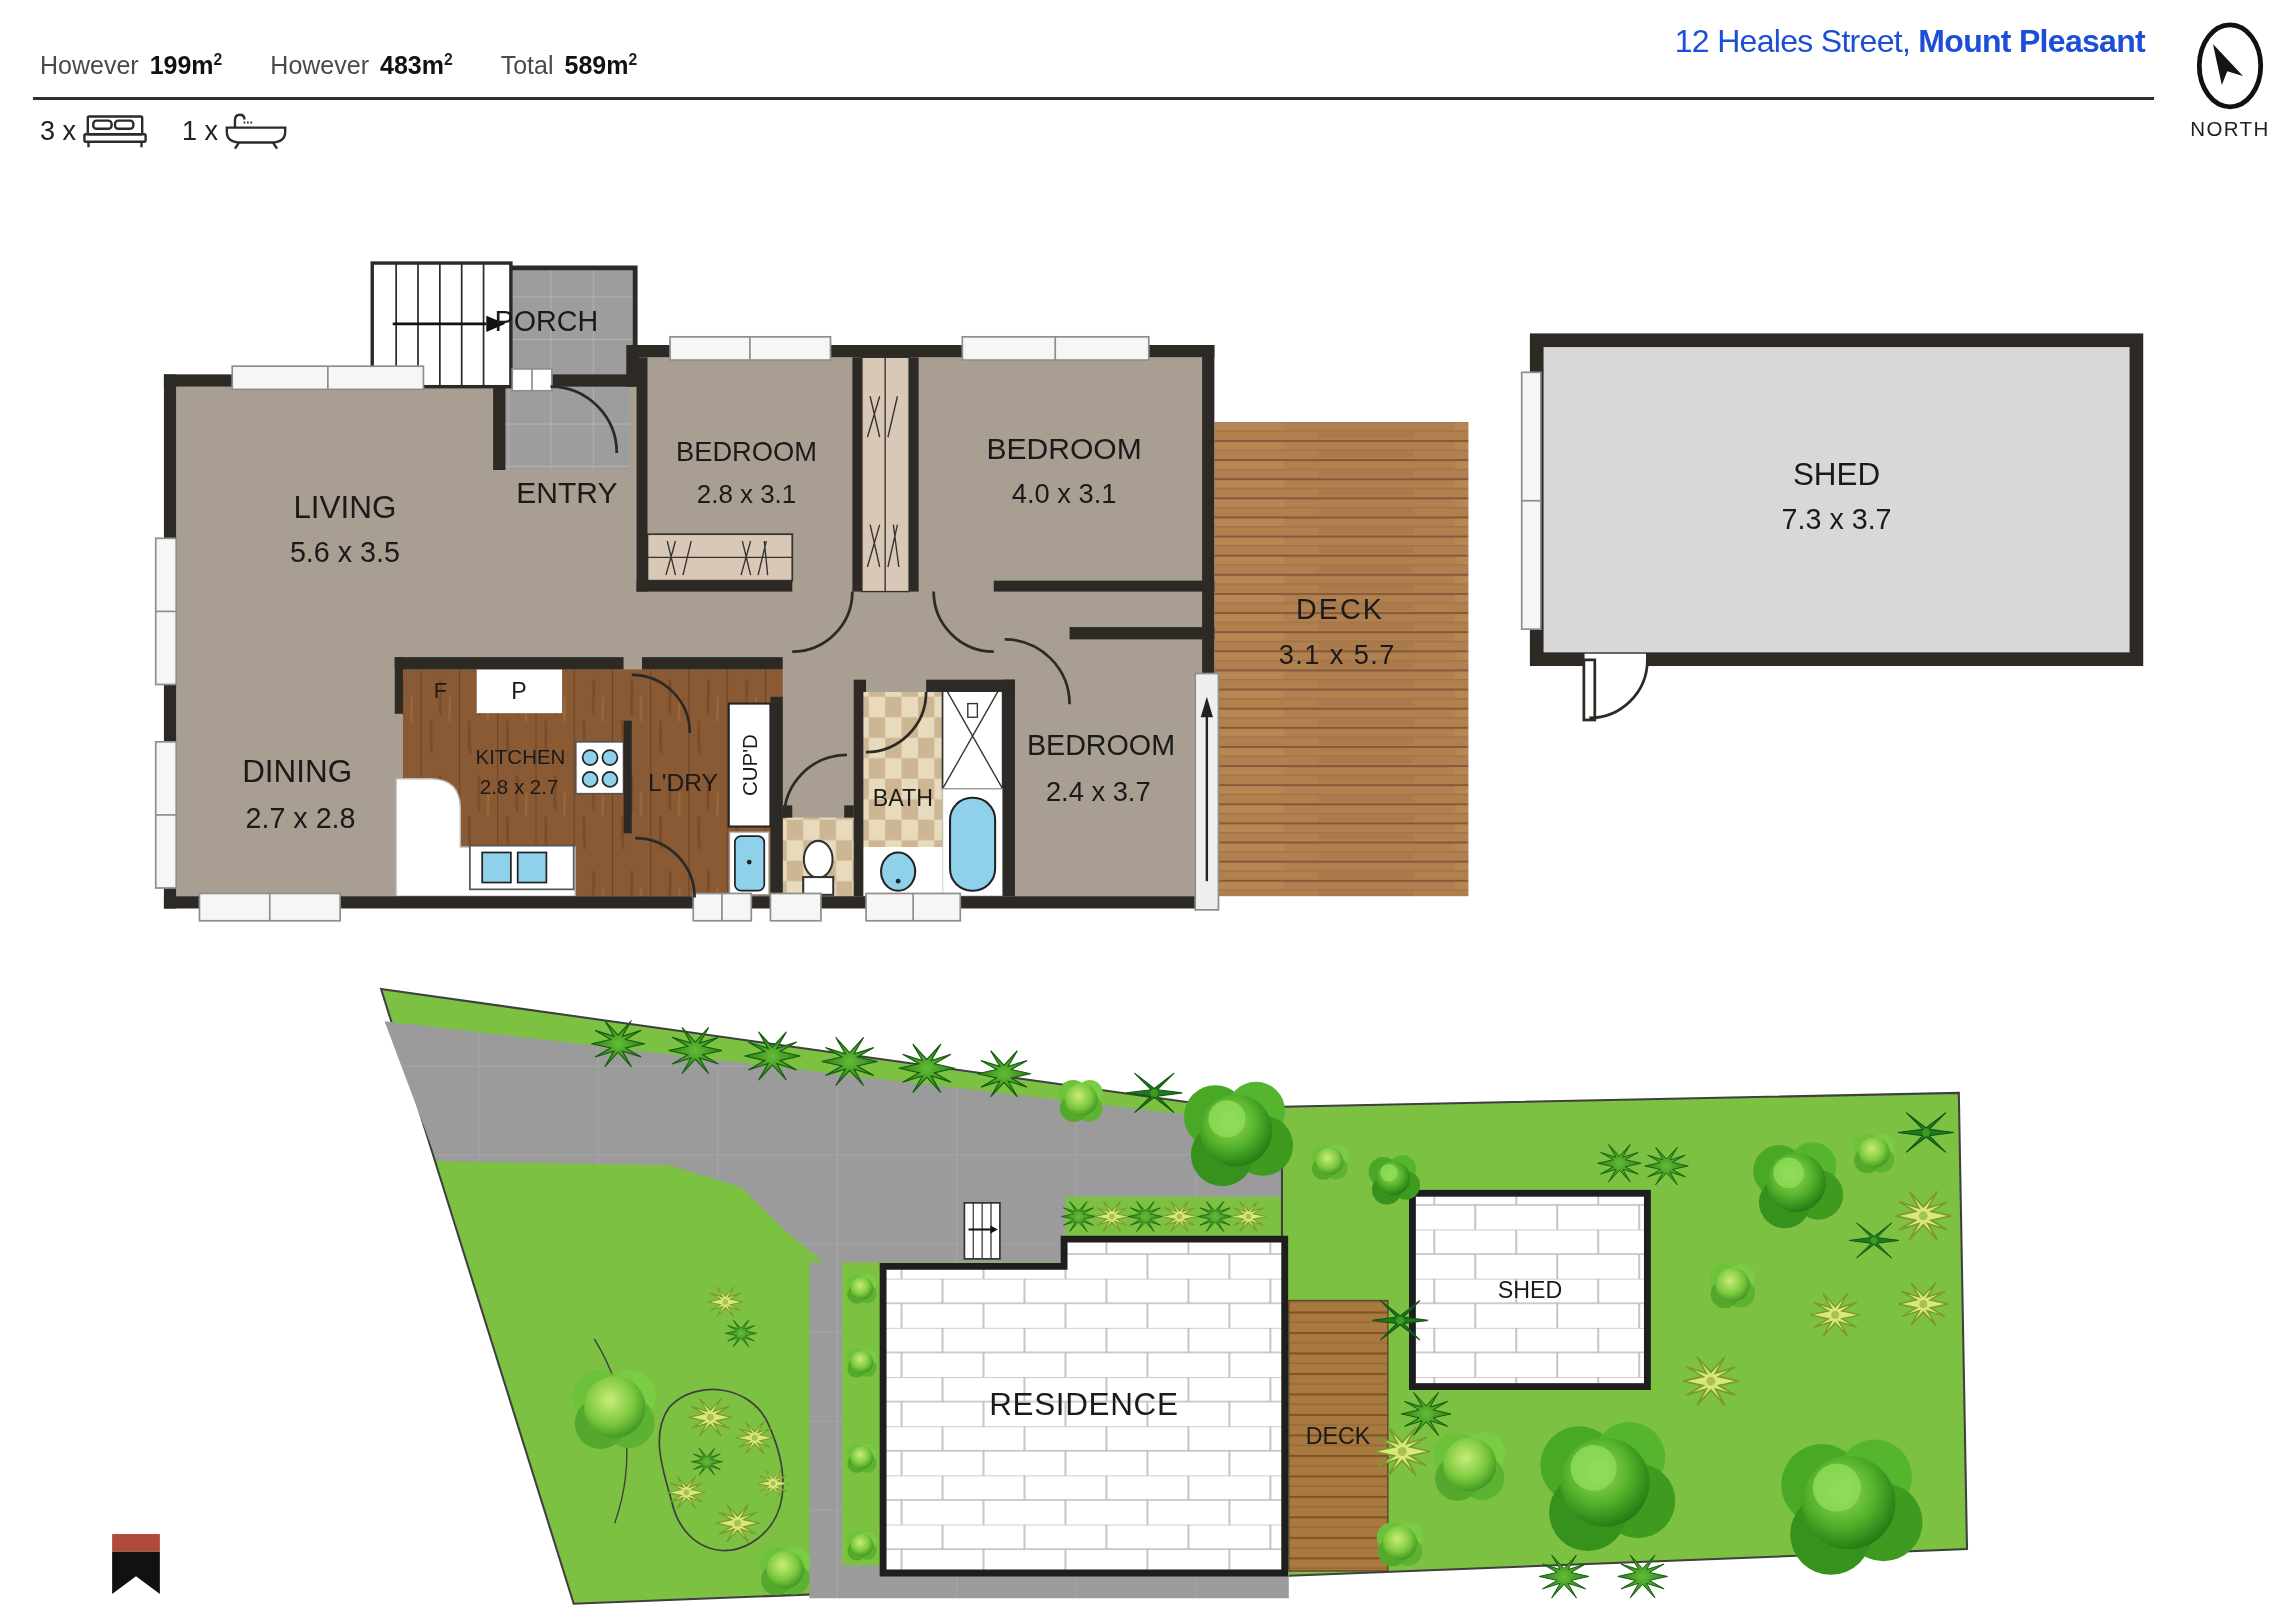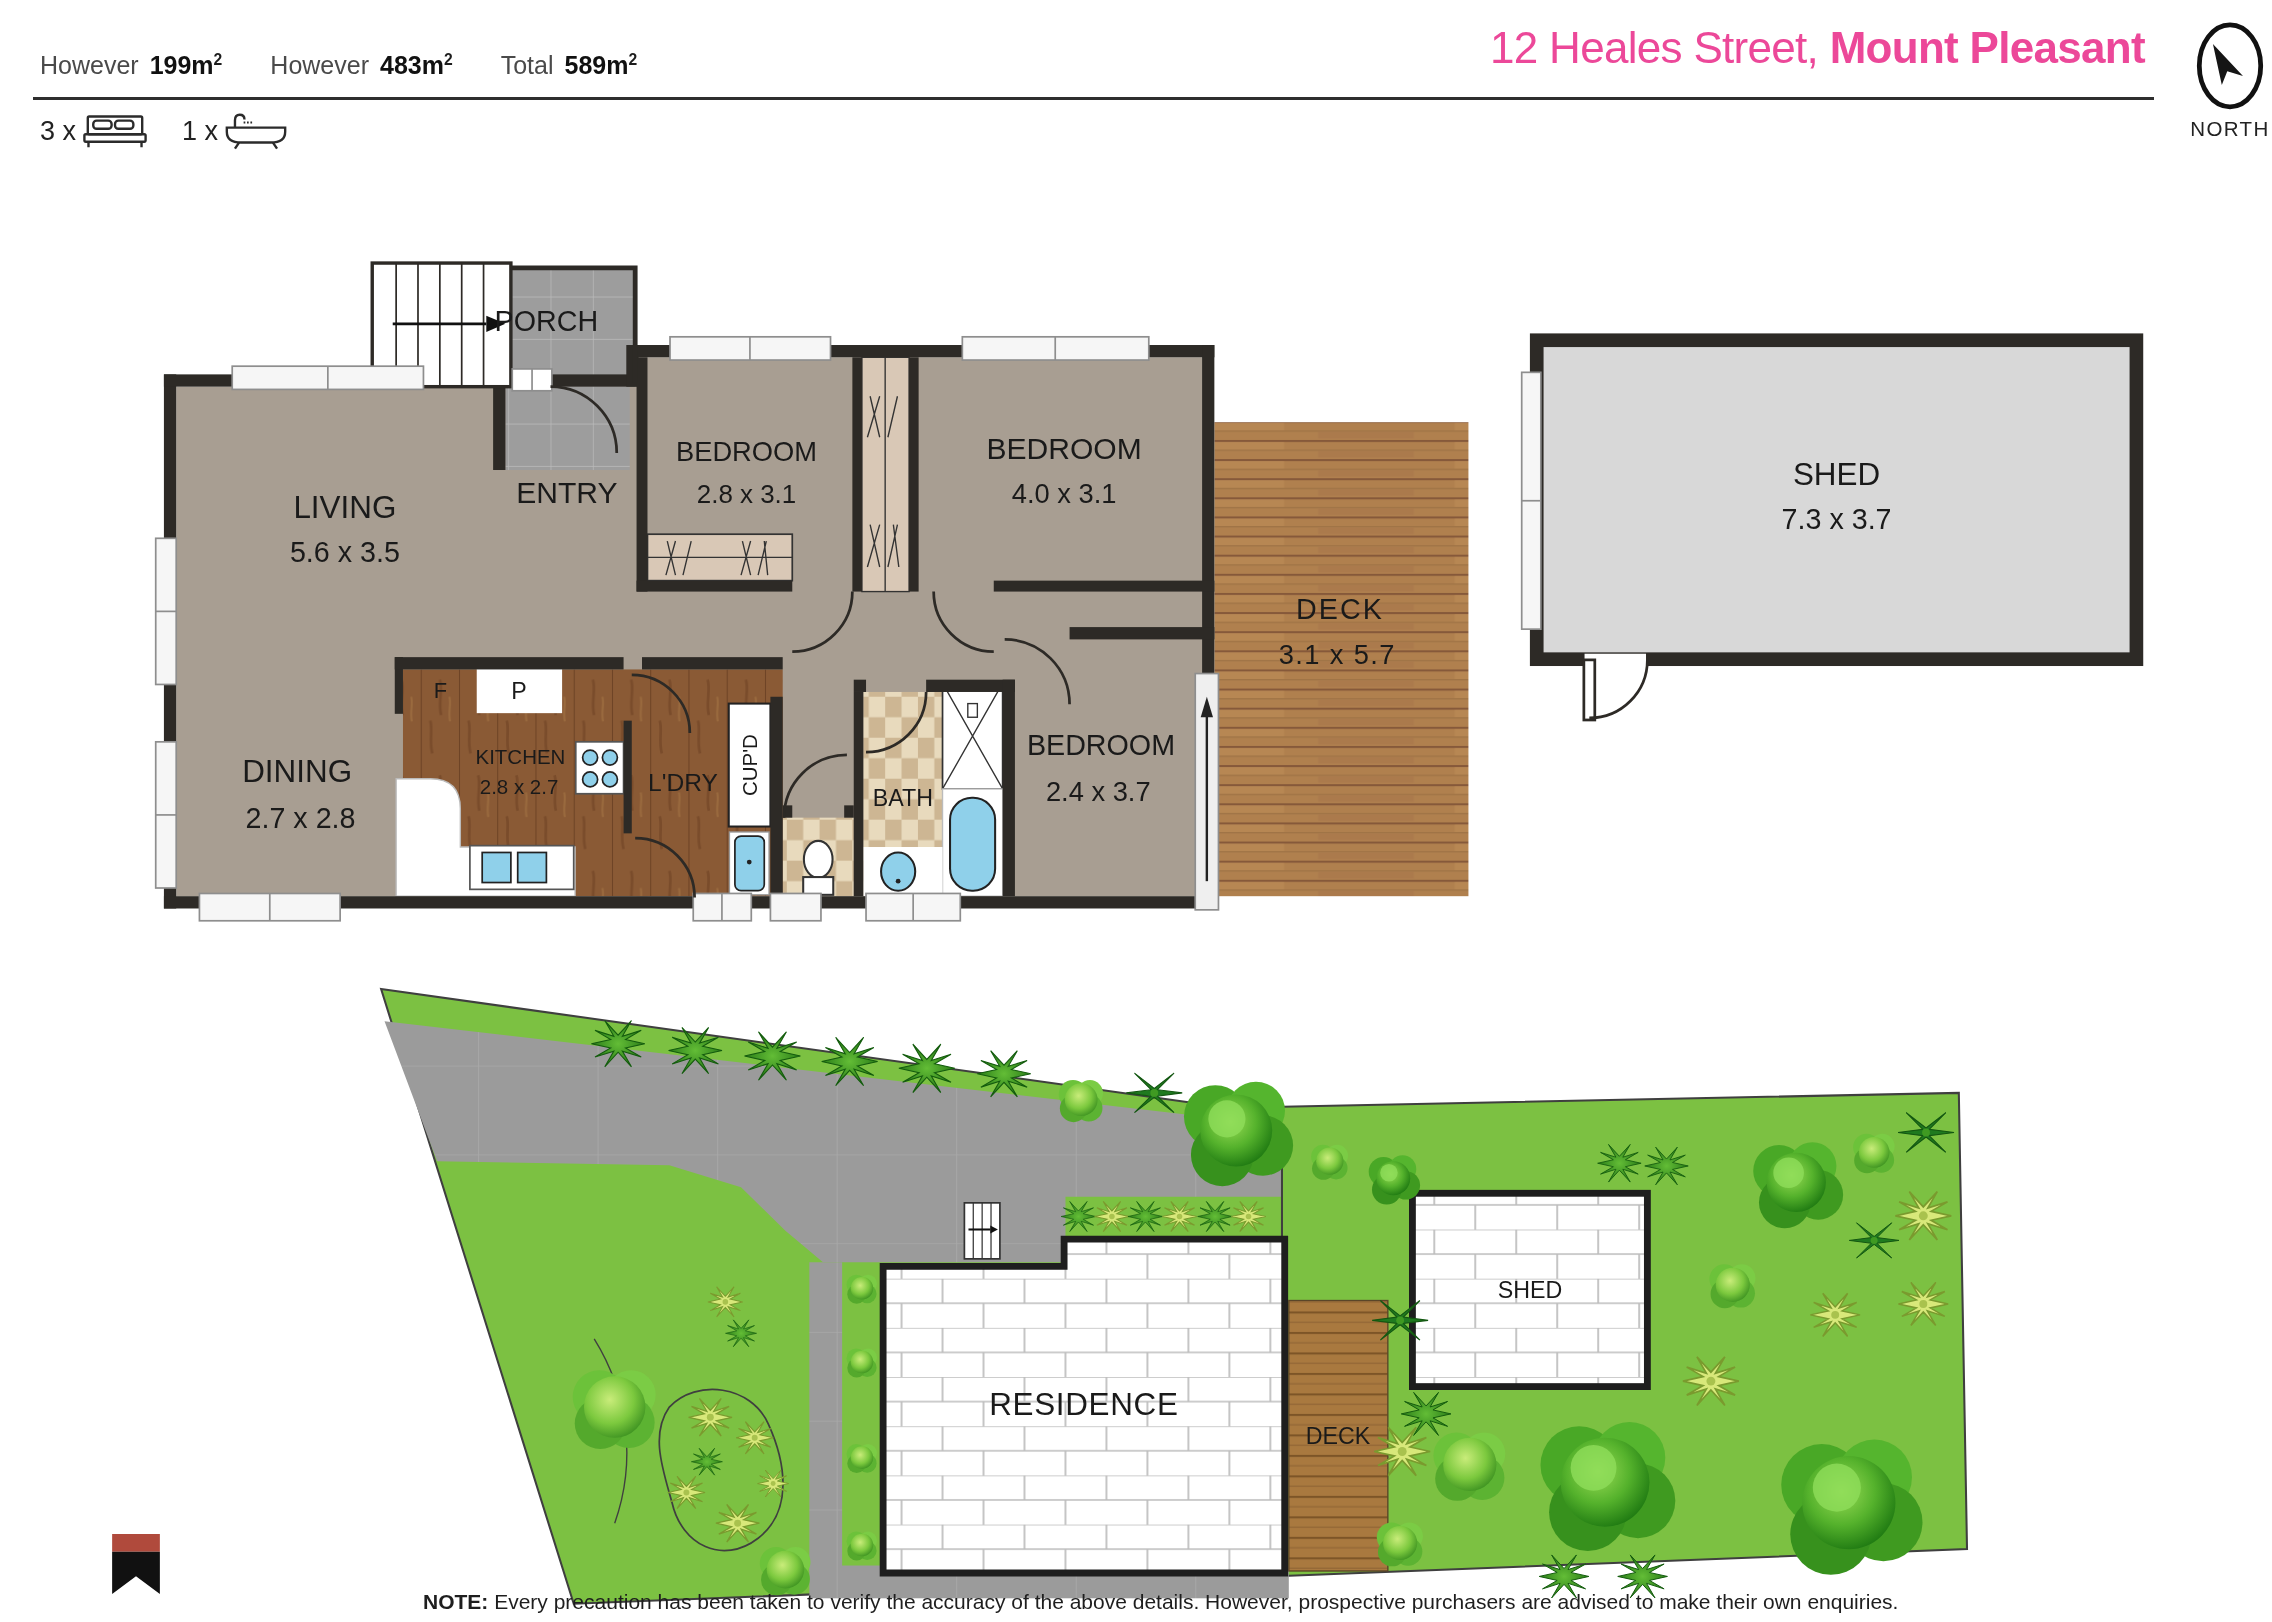--- a/index.html
+++ b/index.html
@@ -10,22 +10,22 @@
   
   .stats{position:absolute;left:40px;top:51px;display:flex;gap:48px;
          font-size:25px;color:#1d1d1d;align-items:baseline;}
   .stat .lbl{font-weight:300;color:#4a4a4a;margin-right:11px;}
   .stat .val{font-weight:700;color:#111;}
   .stat sup{font-size:15.7px;font-weight:700;}
   .rule{position:absolute;left:33px;top:97px;width:2121px;height:2.7px;background:#2e2e2e;}
   .amen{position:absolute;left:40px;top:112px;display:flex;align-items:center;
         gap:5px;font-size:27px;font-weight:500;color:#222;}
   .amen .gap{width:23px;}
-  .title{position:absolute;top:23px;right:128px;font-size:44px;font-weight:300;
-         color:#ec4899;white-space:nowrap;letter-spacing:-0.7px;}
+  .title{position:absolute;top:23px;right:128px;font-size:32px;font-weight:300;
+         color:#1d4ed8;white-space:nowrap;letter-spacing:-0.7px;}
   .title b{font-weight:700;}
   .compass{position:absolute;left:2187px;top:22px;width:86px;text-align:center;}
   .compass .north{font-size:20.5px;letter-spacing:1.4px;color:#222;margin-top:4.1px;}
   
   .brand{position:absolute;left:40px;top:1534px;display:flex;align-items:center;gap:22px;flex-direction:column;}
   .brand .name{font-size:44px;font-weight:500;color:#0a0a0a;letter-spacing:-1.4px;}
   .note{position:absolute;left:423px;top:1590px;font-size:21px;color:#1e1e1e;font-weight:300;}
   .note b{font-weight:700;}
   svg text{fill:#1a1a1a;}
 </style>
@@ -413,19 +413,15 @@
     </g>
   </svg>
 
   <div class="brand">
     <svg width="48" height="60" viewBox="0 0 70 88">
       <rect x="0" y="0" width="70" height="26" fill="#b04a3c"></rect>
       <polygon points="0,26 70,26 70,88 35,62 0,88" fill="#111"></polygon>
     </svg>
     <span class="name">BarryPlant</span>
   </div>
-  <div class="note">
-    <b>NOTE:</b>
-    <span>Every precaution has been taken to verify the accuracy of the above details. However, prospective purchasers are advised to make their own enquiries.</span>
-  </div>
 
 </div>
 
 
 </body></html>

